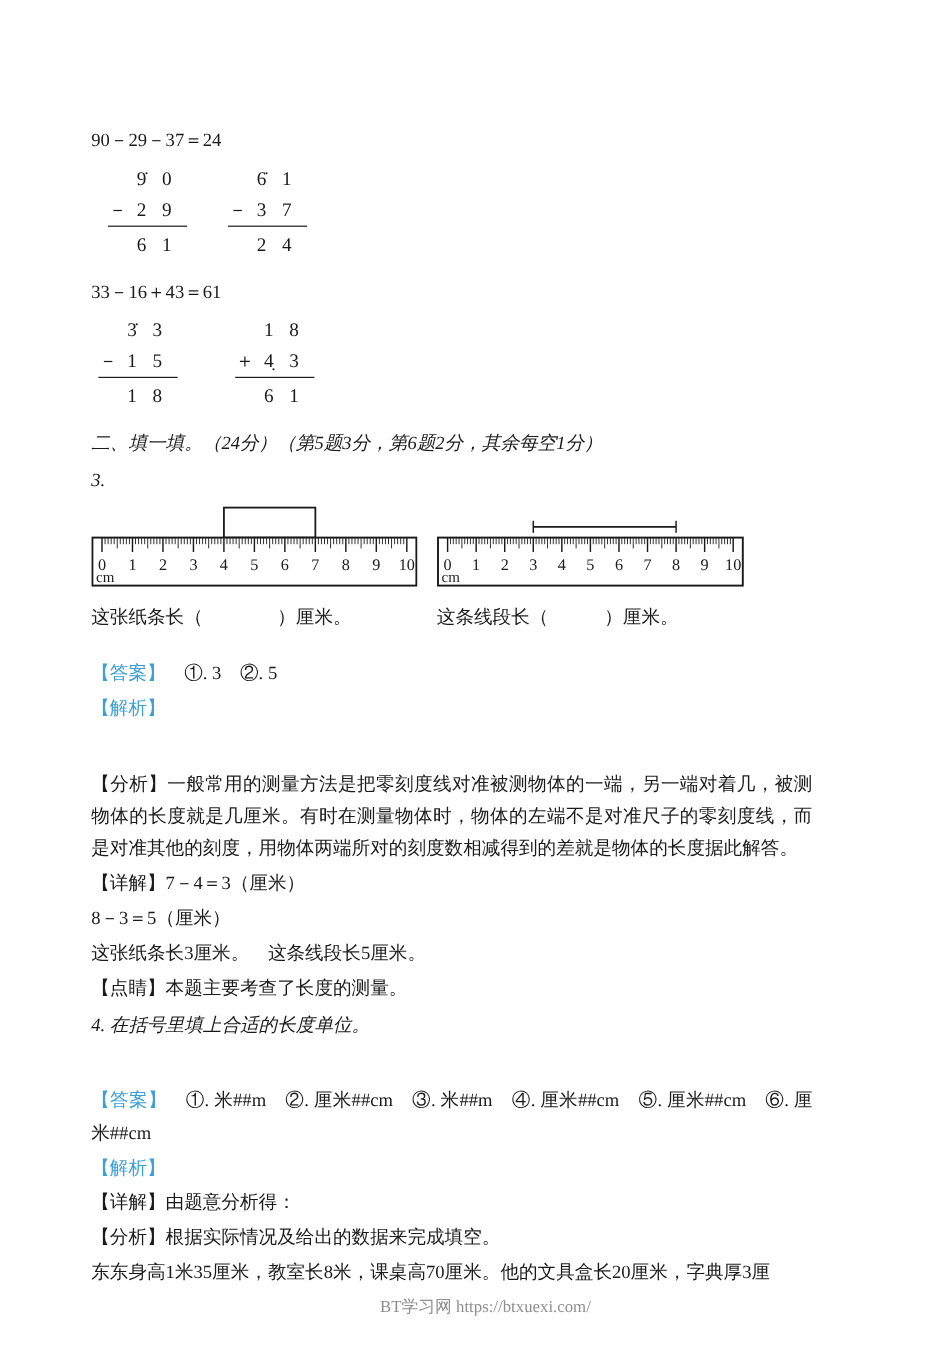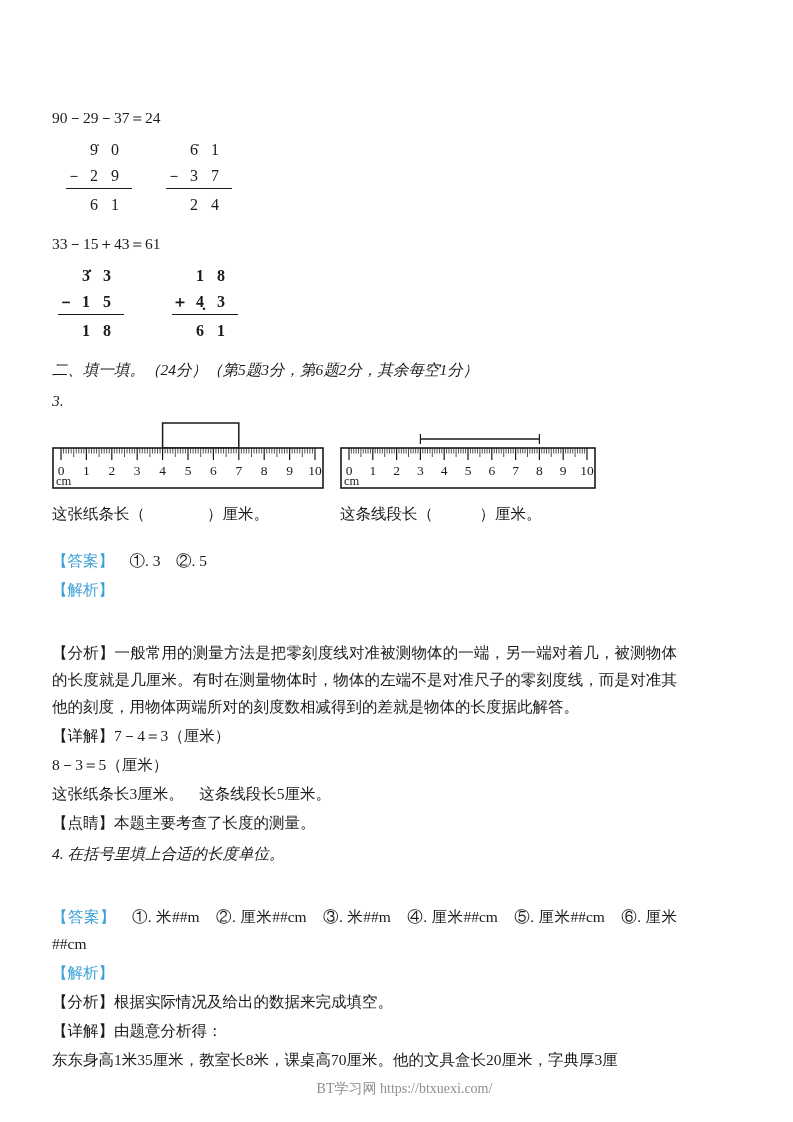--- a/index.html
+++ b/index.html
@@ -1,31 +1,31 @@
 <!DOCTYPE html>
 <html style="--accent: #3aa0d8;"><head>
 <meta charset="utf-8">
 <style>
   * { margin:0; padding:0; box-sizing:border-box; }
   html,body { background:#ffffff; }
   .page {
     width:793px; height:1122px; background:#fff; position:relative; overflow:hidden;
-    padding:104px 116px 0 52px;
+    padding:104px 116px 0 76px;
     font-family:"Liberation Serif","DejaVu Serif",serif;
     color:#1a1a1a; font-size:15.5px;
   }
   .line { line-height:27px; margin-bottom:2px; }
   .just { text-align:justify;margin-top:36px; }
   .blue { color:var(--accent,#3aa0d8); }
   .mt { margin-top:4px;font-style:italic; }
 
   
   .arith-group { display:flex; margin:6px 0 12px 6px; }
   .g1 { gap:34px;margin-left:14px; }
-  .g2 { gap:48px;font-weight:bold; }
+  .g2 { gap:48px; }
   .varith { font-size:16px; }
   .vrow { height:26px; line-height:26px; white-space:nowrap; }
   .vnum, .indent { letter-spacing:13px; }
   .indent { padding-left:24px; }
   .opline { border-bottom:1.6px solid #1a1a1a; padding-bottom:3px; display:flex; }
   .vop { width:24px; letter-spacing:0; }
   .vres { margin-top:3px; }
 
   
   .rulers { display:flex; gap:16px; margin:4px 0 6px 0; }
@@ -59,21 +59,21 @@
     <div class="varith">
       <div class="vrow indent">6̇1</div>
       <div class="vrow opline">
         <span class="vop">－</span>
         <span class="vnum">37</span>
       </div>
       <div class="vrow indent vres">24</div>
     </div>
   </div>
 
-  <p class="line">33－15＋43＝61</p>
+  <p class="line">33－16＋43＝61</p>
 
   <div class="arith-group g2">
     <div class="varith">
       <div class="vrow indent">3̇3</div>
       <div class="vrow opline">
         <span class="vop">－</span>
         <span class="vnum">15</span>
       </div>
       <div class="vrow indent vres">18</div>
     </div>
@@ -348,21 +348,21 @@
   <p class="line">【点睛】本题主要考查了长度的测量。</p>
 
   <p class="line mt">4. 在括号里填上合适的长度单位。</p>
 
   <p class="line just">
     <span class="blue">【答案】</span><span>　①. 米##m　②. 厘米##cm　③. 米##m　④. 厘米##cm　⑤. 厘米##cm　⑥. 厘米##cm</span>
   </p>
   <p class="line">
     <span class="blue">【解析】</span>
   </p>
+  <p class="line">【详解】由题意分析得：</p>
   <p class="line">【分析】根据实际情况及给出的数据来完成填空。</p>
-  <p class="line">【详解】由题意分析得：</p>
   <p class="line">东东身高1米35厘米，教室长8米，课桌高70厘米。他的文具盒长20厘米，字典厚3厘</p>
 
   <div class="footer">
     <span>BT学习网 </span><a href="#">https://btxuexi.com/</a>
   </div>
 
 </div>
 
 </body></html>

